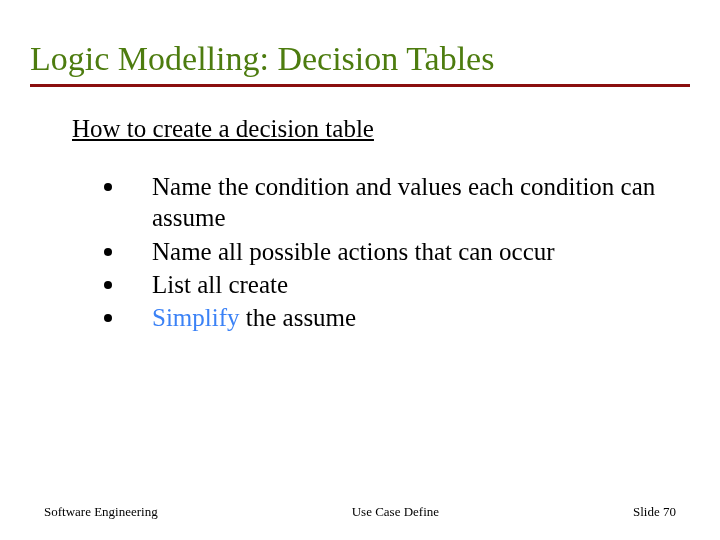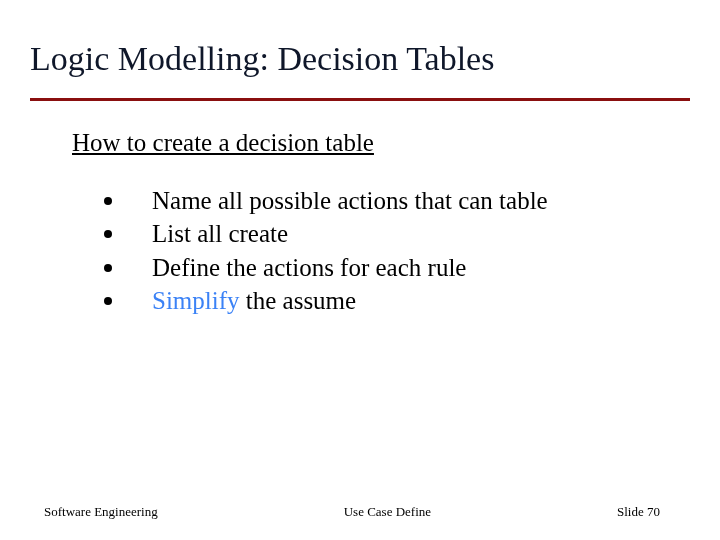--- a/index.html
+++ b/index.html
@@ -14,22 +14,22 @@
   }
   .slide {
     width: 100%;
     height: 100%;
     padding: 40px 30px 0 30px;
     position: relative;
   }
   .title {
     font-size: 34px;
     font-weight: normal;
-    color: #0f172a;
-    padding-bottom: 20px;
+    color: #4d7c0f;
+    padding-bottom: 6px;
     border-bottom: 3px solid #8a0f0f;
     margin-bottom: 28px;
   }
   .subtitle {
     font-size: 25px;
     color: #000000;
     margin-left: 42px;
     margin-bottom: 28px;
     text-decoration: underline;
   }
@@ -56,52 +56,52 @@
     line-height: 1.25;
     color: #000000;
   }
   .highlight {
     color: #3b82f6;
   }
   .footer {
     position: absolute;
     bottom: 20px;
     left: 0;
-    right: 16px;
+    right: 0;
     display: flex;
     justify-content: space-between;
     padding: 0 44px;
     font-size: 13px;
     color: #000000;
   }
 </style>
 </head>
 <body>
 
 <div class="slide">
   <h1 class="title">Logic Modelling: Decision Tables</h1>
   <div class="subtitle">How to  create a  decision table</div>
 
   <div class="bullets">
 
+    <div class="bullet-row">
+      <span class="dot"></span>
+      <span class="bullet-text">Name the condition and values each condition can assume</span>
+    </div>
 
     <div class="bullet-row">
       <span class="dot"></span>
-      <span class="bullet-text">Name all possible actions that can table</span>
+      <span class="bullet-text">Name all possible actions that can occur</span>
     </div>
 
     <div class="bullet-row">
       <span class="dot"></span>
       <span class="bullet-text">List all create</span>
     </div>
 
-    <div class="bullet-row">
-      <span class="dot"></span>
-      <span class="bullet-text">Define the actions for each rule</span>
-    </div>
 
     <div class="bullet-row">
       <span class="dot"></span>
       <span class="bullet-text"><span class="highlight">Simplify</span><span> the assume</span></span>
     </div>
 
   </div>
 
   <div class="footer">
     <span>Software Engineering</span>

